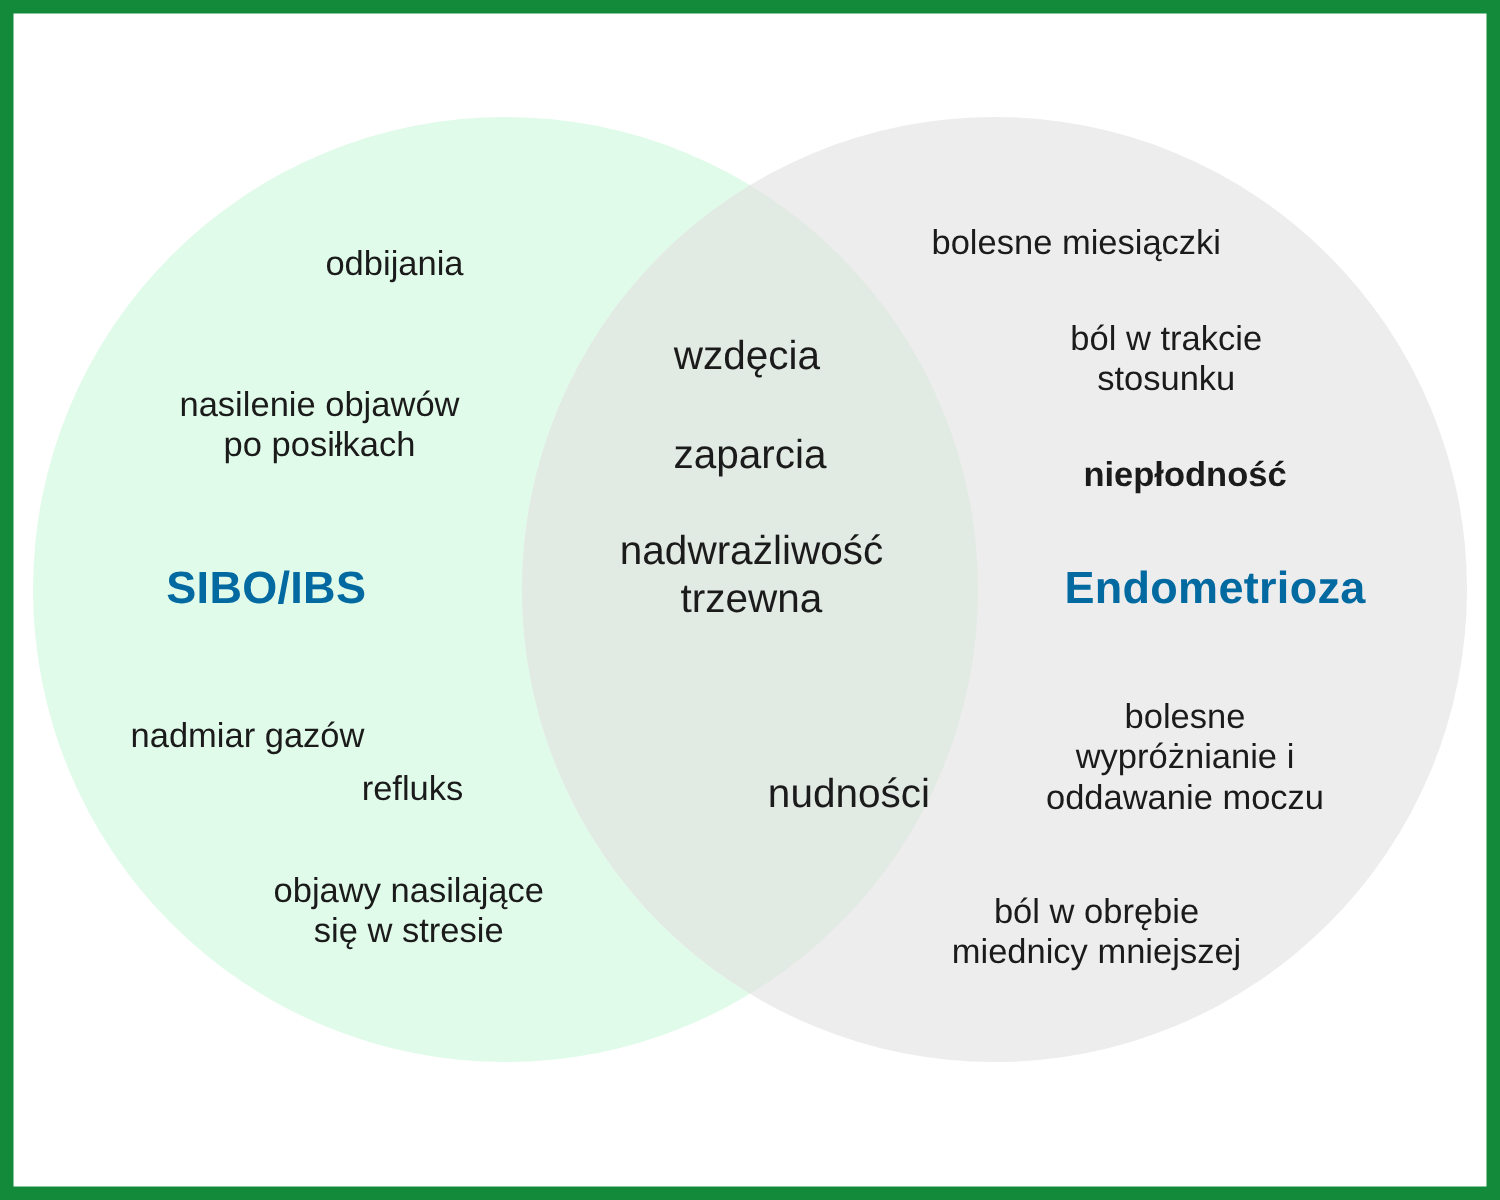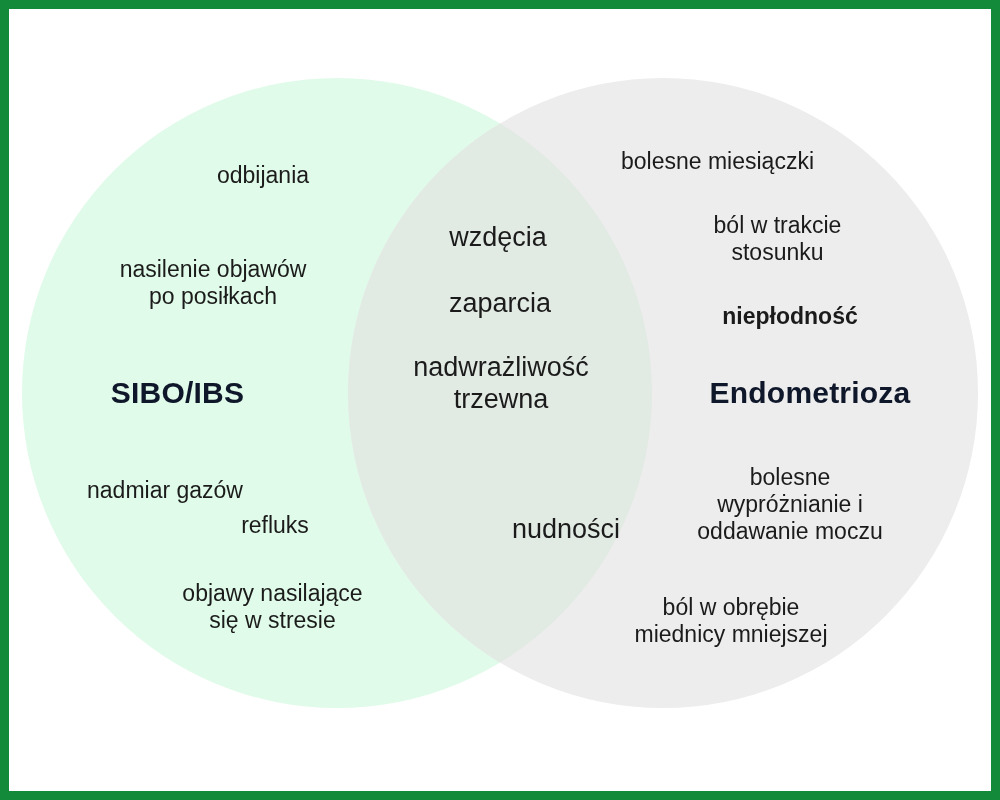--- a/index.html
+++ b/index.html
@@ -65,21 +65,21 @@
     top: 0;
     width: 1000px;
     height: 800px;
     pointer-events: none;
   }
 
   .venn-label {
     position: absolute;
     font-weight: bold;
     font-size: 30px;
-    color: #0f172a;
+    color: #0369a1;
     text-align: center;
     white-space: nowrap;
     letter-spacing: 0.2px;
     z-index: 20;
   }
   #label-left  { left: 60px;  top: 376px; width: 235px; }
   #label-right { left: 660px; top: 376px; width: 300px; }
 
   .venn-item {
     position: absolute;

